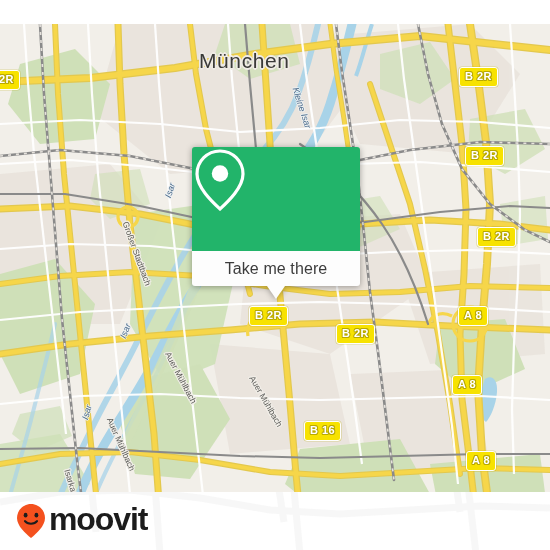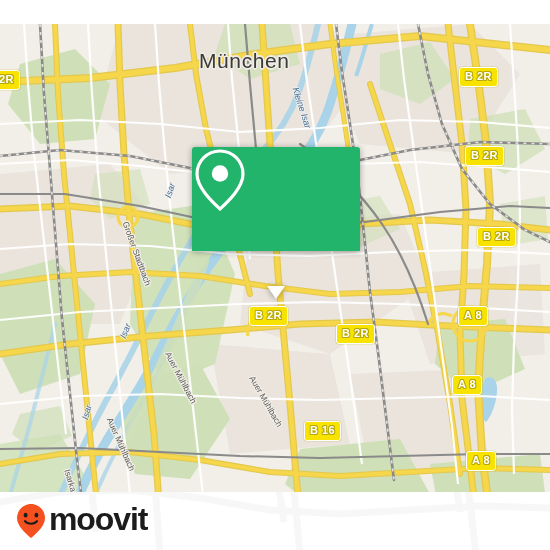--- a/index.html
+++ b/index.html
@@ -271,20 +271,23 @@
     <div class="shield" style="left:336px;top:300px;">B 2R</div>
     <div class="shield" style="left:304px;top:397px;">B 16</div>
     <div class="shield" style="left:326px;top:476px;">A 995</div>
 
     <div id="popup">
       <div id="popup-img" style="background:#22b46a;">
         <svg width="56" height="66" viewBox="0 0 56 66">
           <path d="M28 4 C15.3 4 5 14.3 5 27 C5 40.5 20 54.5 28 62 C36 54.5 51 40.5 51 27 C51 14.3 40.7 4 28 4 Z" fill="none" stroke="#ffffff" stroke-width="3.2" stroke-linejoin="round"></path>
           <circle cx="28" cy="26.5" r="8.2" fill="#ffffff"></circle>
         </svg>
+      </div>
+      <div id="popup-body">
+        <span id="popup-label">Take me there</span>
       </div>
       <div id="popup-tail"></div>
     </div>
 
     <div id="attrib">
       <span>© OpenStreetMap contributors</span>
     </div>
   </div>
 
   <div id="footer">

